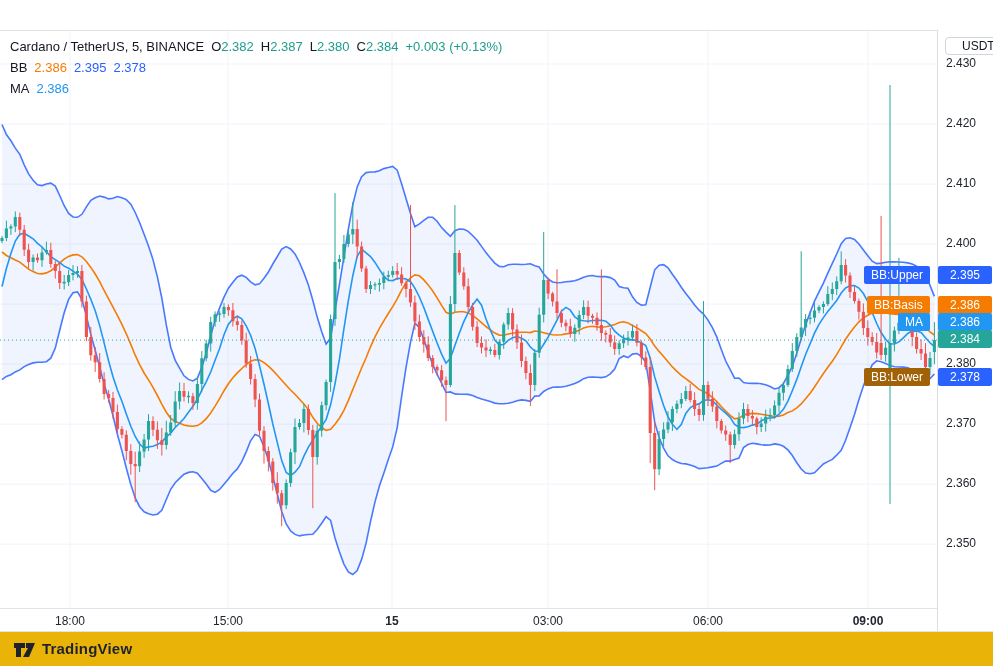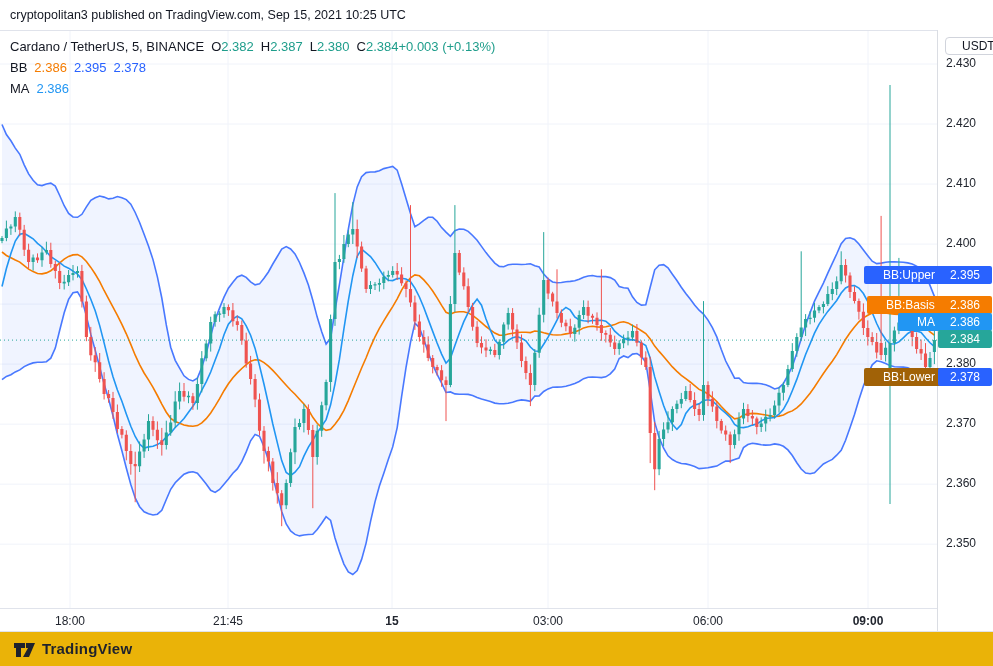--- a/index.html
+++ b/index.html
@@ -10,52 +10,49 @@
   #hdr .attr{position:absolute;left:10px;top:8px;font-size:12.5px;color:#131722;}
   
   #pane{position:absolute;left:0;top:30px;width:937px;height:578px;border-top:1px solid #e0e3eb;}
   #pane svg{position:absolute;left:0;top:0;}
   
   #legend{position:absolute;left:10px;top:36px;z-index:5;line-height:21px;}
   .lrow{font-size:13px;white-space:nowrap;}
   .lrow .sym{color:#131722;}
   .lrow .k{color:#131722;margin-left:7px;}
   .lrow .v{color:#1e9d8b;}
-  .lrow .chg{color:#1e9d8b;}
+  .lrow .chg{color:#1e9d8b;margin-left:7px;}
   .lrow .ind{color:#131722;}
   .lrow .basis{color:#f57c00;margin-left:7px;}
   .lrow .blu{color:#2962ff;margin-left:7px;}
   .lrow .mav{color:#2196f3;margin-left:7px;}
   
   #paxis{position:absolute;left:937px;top:30px;width:56px;height:601px;border-left:1px solid #dadde3;background:#fff;}
   .ptick{position:absolute;left:8px;font-size:12px;color:#22262f;transform:translateY(-50%);}
   #usdt{position:absolute;left:7px;top:7px;border:1px solid #d1d4dc;border-radius:4px;
         padding:1px 16px;font-size:12px;color:#131722;background:#fff;}
   
   .tagname{position:absolute;height:18px;line-height:18px;color:#fff;font-size:12px;
-           padding:0 19px;border-radius:2px;transform:translateY(-50%);z-index:6;}
+           padding:0 7px;border-radius:2px;transform:translateY(-50%);z-index:6;}
   .tagval{position:absolute;left:938px;width:54px;height:18px;line-height:18px;color:#fff;
           font-size:12px;text-align:center;border-radius:2px;transform:translateY(-50%);z-index:6;}
   
   #taxis{position:absolute;left:0;top:608px;width:937px;height:23px;border-top:1px solid #e0e3eb;background:#fff;}
   .ttick{position:absolute;top:5px;font-size:12px;color:#22262f;transform:translateX(-50%);}
   .ttick.bold{font-weight:bold;}
   
   #ftr{position:absolute;left:0;top:631px;width:100%;height:35px;border-top:1px solid #e0e3eb;background:#eab308;}
   #ftr .brand{position:absolute;left:42px;top:8px;font-size:15px;font-weight:600;color:#1e222d;letter-spacing:.2px;}
   #ftr svg{position:absolute;left:13px;top:8px;}
 </style>
 </head>
 <body>
 
 <div id="app">
 
-  <div id="hdr">
-    <span class="attr">cryptopolitan3 published on TradingView.com, Sep 15, 2021 10:25 UTC</span>
-  </div>
 
   <div id="pane">
     <svg id="plot" width="937" height="578" viewBox="0 0 937 578">
         <line x1="0" x2="937" y1="33.01142263759113" y2="33.01142263759113" stroke="#f0f3fa" stroke-width="1"></line>
         <line x1="0" x2="937" y1="93.03219106957573" y2="93.03219106957573" stroke="#f0f3fa" stroke-width="1"></line>
         <line x1="0" x2="937" y1="153.05295950155767" y2="153.05295950155767" stroke="#f0f3fa" stroke-width="1"></line>
         <line x1="0" x2="937" y1="213.07372793354227" y2="213.07372793354227" stroke="#f0f3fa" stroke-width="1"></line>
         <line x1="0" x2="937" y1="273.0944963655242" y2="273.0944963655242" stroke="#f0f3fa" stroke-width="1"></line>
         <line x1="0" x2="937" y1="333.1152647975088" y2="333.1152647975088" stroke="#f0f3fa" stroke-width="1"></line>
         <line x1="0" x2="937" y1="393.13603322949075" y2="393.13603322949075" stroke="#f0f3fa" stroke-width="1"></line>
@@ -100,21 +97,21 @@
       <span class="ptick" style="top: 213.074px;">2.400</span>
       <span class="ptick" style="top: 273.094px;">2.390</span>
       <span class="ptick" style="top: 333.115px;">2.380</span>
       <span class="ptick" style="top: 393.136px;">2.370</span>
       <span class="ptick" style="top: 453.157px;">2.360</span>
       <span class="ptick" style="top: 513.178px;">2.350</span>
     </div>
 
   <div id="taxis">
       <span class="ttick" style="left: 70px;">18:00</span>
-      <span class="ttick" style="left: 228px;">21:45</span>
+      <span class="ttick" style="left: 228px;">15:00</span>
       <span class="ttick bold" style="left: 392px;">15</span>
       <span class="ttick" style="left: 548px;">03:00</span>
       <span class="ttick" style="left: 708px;">06:00</span>
       <span class="ttick" style="left: 868px; font-weight: bold;">09:00</span>
     </div>
 
   <div id="ftr">
     <svg width="26" height="20" viewBox="0 0 26 20">
       <path d="M1 3h11v5H8v9H3V8H1z" fill="#1e222d"></path>
       <path d="M13 3h9l-6 14h-6l5-9h-2z" fill="#1e222d"></path>

